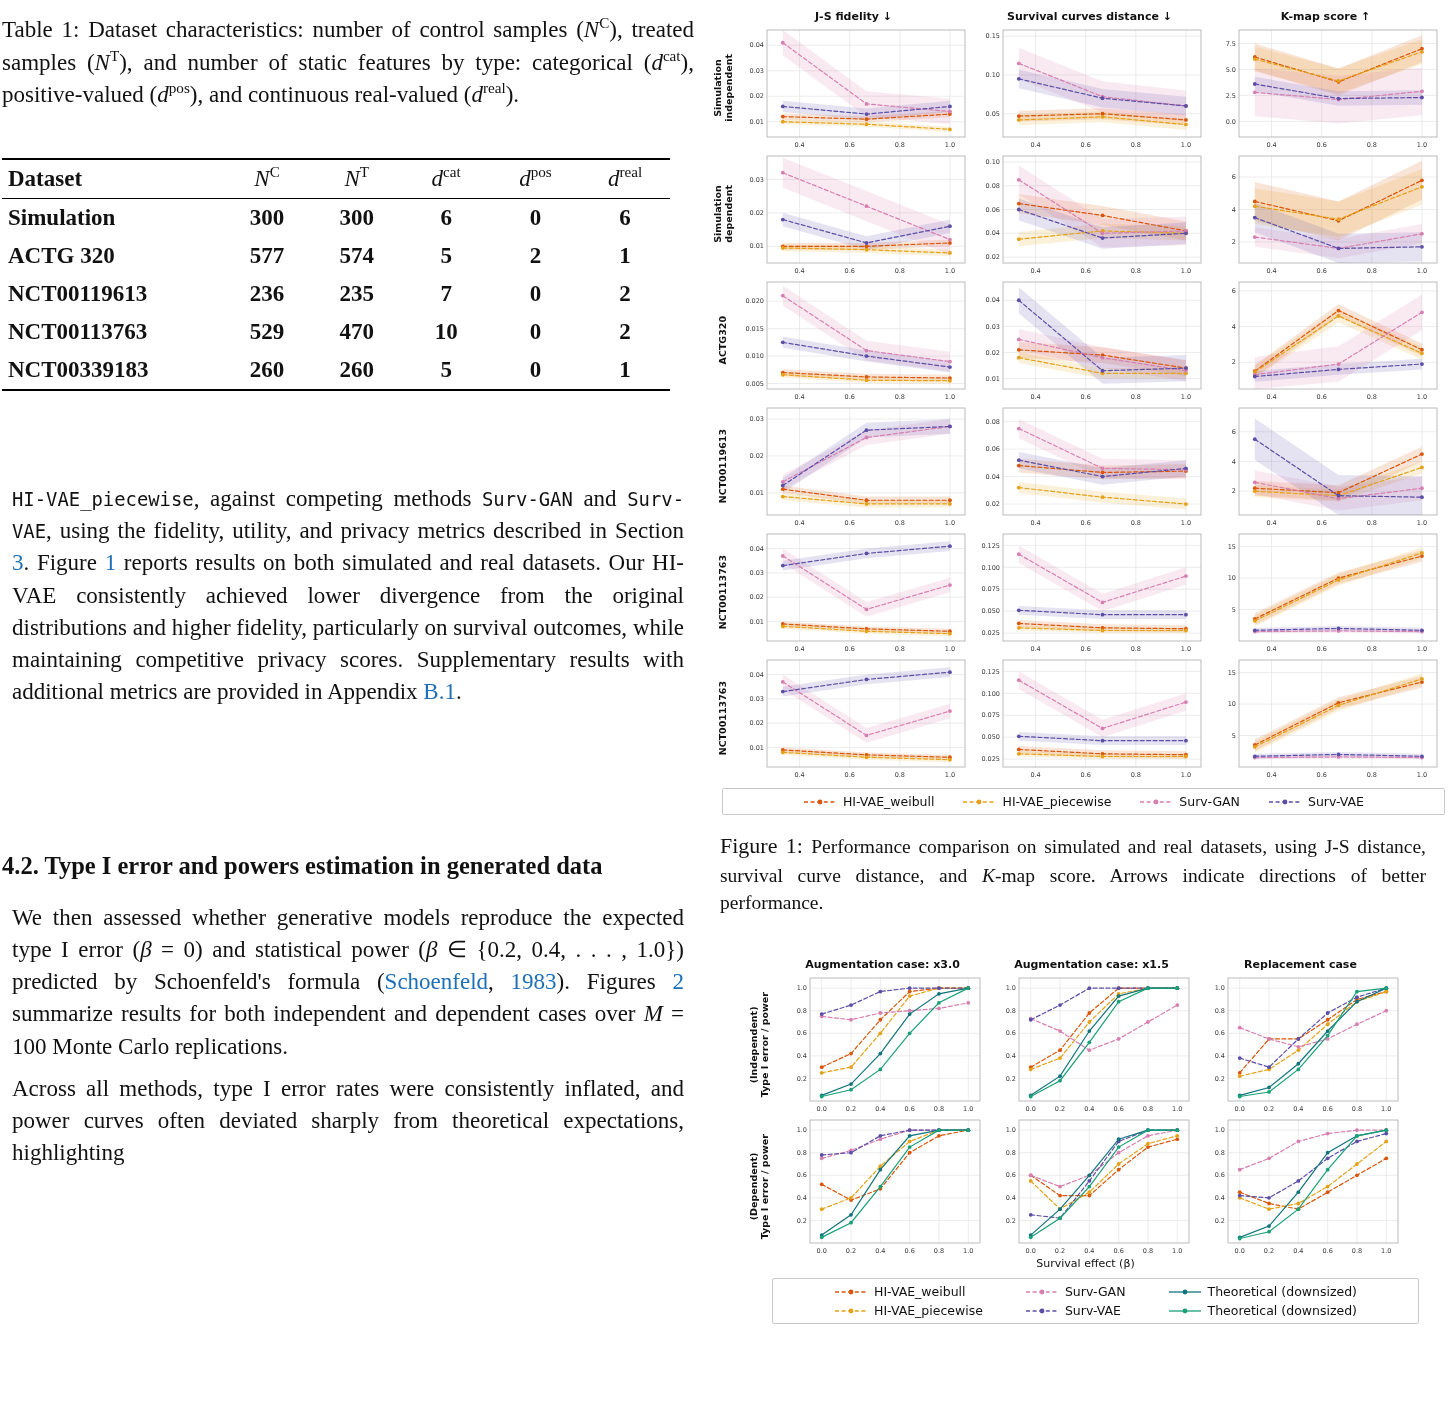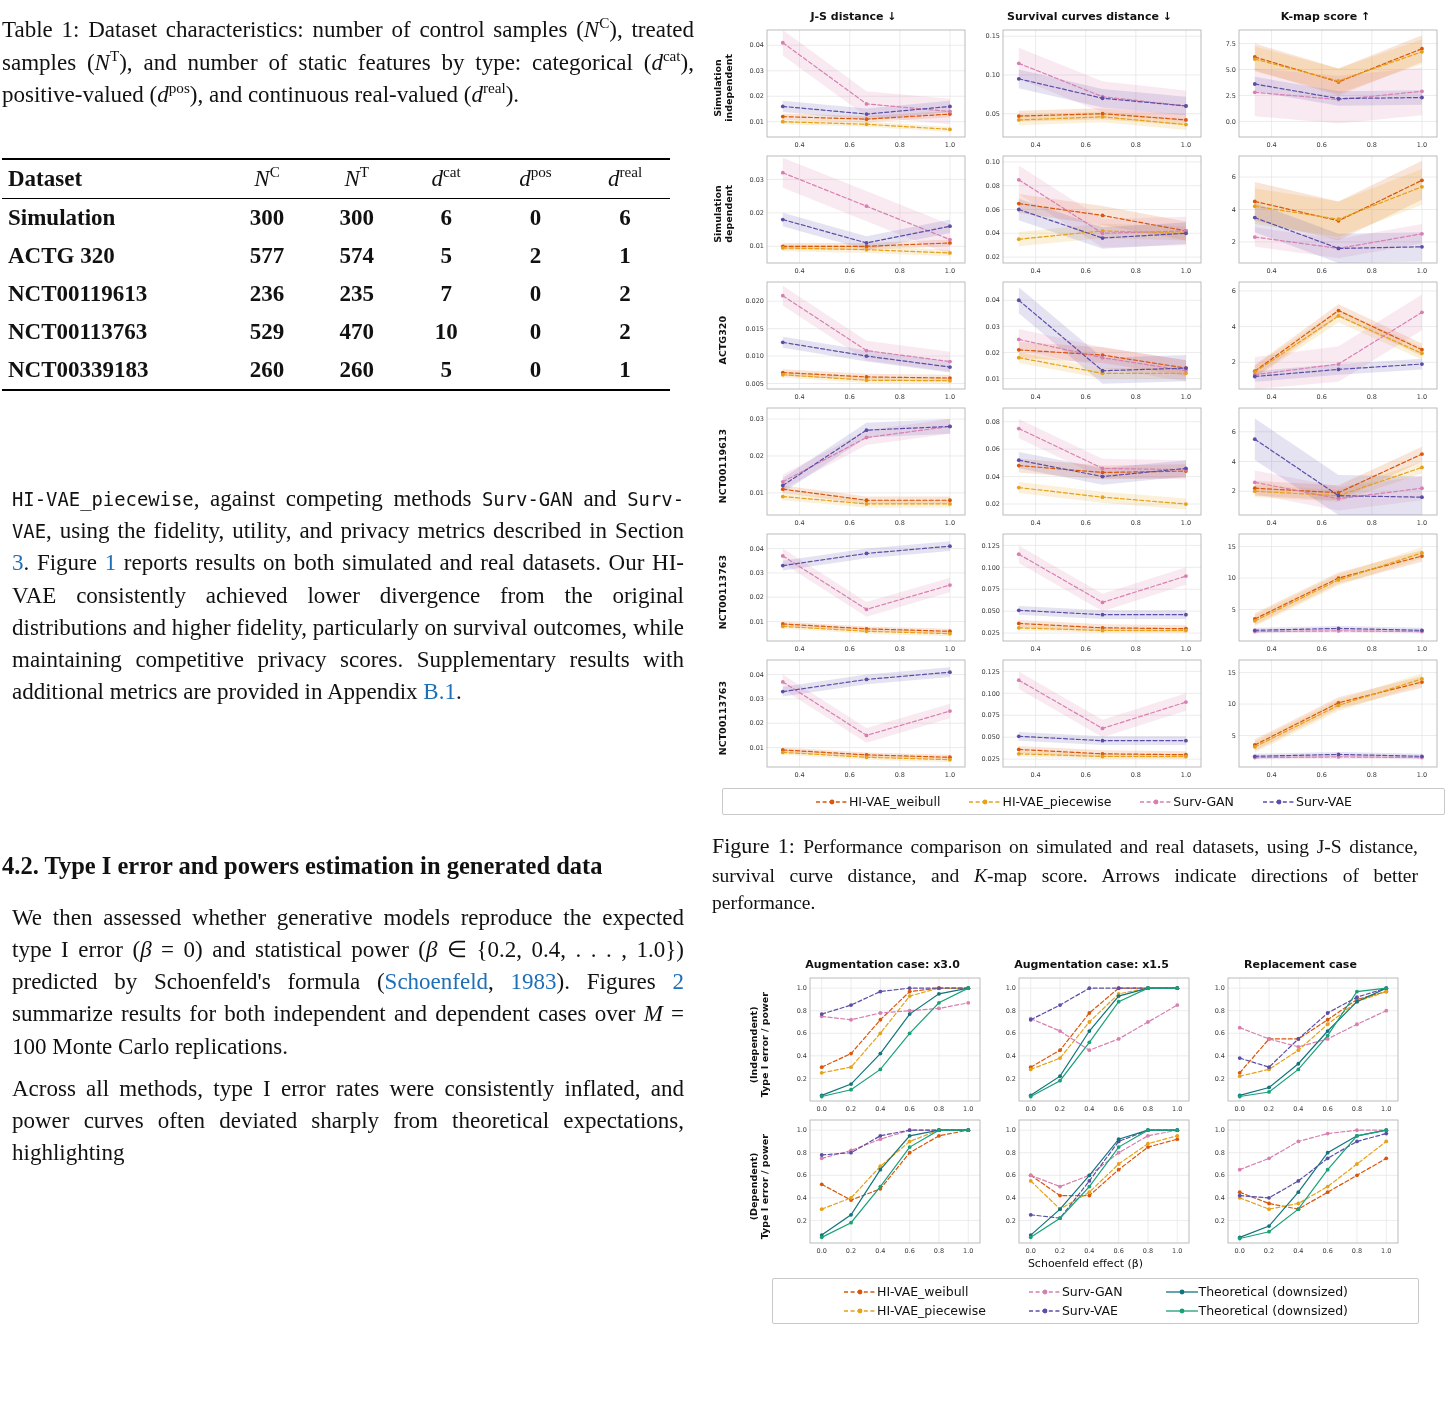--- a/index.html
+++ b/index.html
@@ -44,24 +44,24 @@
   .x-axis-label{font-family:"DejaVu Sans",sans-serif;font-size:11px;text-align:center;margin-top:1px;}
   #fig1 .x-axis-label{margin-left:25px;width:702px;}
   #fig2 .x-axis-label{margin-left:64px;width:619px;}
 
   .legend-box{border:1px solid #c9c9c9;border-radius:2px;margin-top:8px;padding:5px 10px;
               display:flex;justify-content:center;gap:28px;align-items:center;
               font-family:"DejaVu Sans",sans-serif;font-size:12.5px;}
   #fig1 .legend-box{margin-left:10px;margin-right:4px;}
   .legend-grid{display:grid;grid-template-columns:repeat(3,auto);gap:4px 42px;justify-content:center;
                margin-left:60px;margin-right:30px;}
-  .legend-entry{display:flex;align-items:center;}
+  .legend-entry{display:flex;align-items:center;gap:6px;}
   .legend-entry span{white-space:nowrap;}
 
-  .fig-caption{font-size:19.5px;line-height:1.40;text-align:justify;margin:16px 0 0 0;width:706px;}
+  .fig-caption{font-size:19.5px;line-height:1.40;text-align:justify;margin:16px 0 0 8px;width:706px;}
   #fig2{margin-top:42px;}
 </style>
 </head>
 <body>
 
 <div class="page">
 
   <div class="col-left">
     <p class="tbl-caption"><span class="seg-p">Table 1:  Dataset characteristics:  number of control samples (</span><span class="seg-i">N</span><sup class="seg-s">C</sup><span class="seg-p">), treated samples (</span><span class="seg-i">N</span><sup class="seg-s">T</sup><span class="seg-p">), and number of static features by type:  categorical (</span><span class="seg-i">d</span><sup class="seg-s">cat</sup><span class="seg-p">), positive-valued (</span><span class="seg-i">d</span><sup class="seg-s">pos</sup><span class="seg-p">), and continuous real-valued (</span><span class="seg-i">d</span><sup class="seg-s">real</sup><span class="seg-p">).</span></p>
     <table class="dataset-table" id="dataset-table">
@@ -121,21 +121,21 @@
     <p class="body-text" id="para1"><span class="seg-m">HI-VAE_piecewise</span><span class="seg-p">, against competing methods </span><span class="seg-m">Surv-GAN</span><span class="seg-p"> and </span><span class="seg-m">Surv-VAE</span><span class="seg-p">, using the fidelity, utility, and privacy metrics described in Section </span><span class="seg-l">3</span><span class="seg-p">. Figure </span><span class="seg-l">1</span><span class="seg-p"> reports results on both simulated and real datasets. Our HI-VAE consistently achieved lower divergence from the original distributions and higher fidelity, particularly on survival outcomes, while maintaining competitive privacy scores.  Supplementary results with additional metrics are provided in Appendix </span><span class="seg-l">B.1</span><span class="seg-p">.</span></p>
     <h2 class="sec-heading">4.2.  Type I error and powers estimation in generated data</h2>
     <p class="body-text" id="para2"><span class="seg-p">We then assessed whether generative models reproduce the expected type I error (</span><span class="seg-i">β</span><span class="seg-p"> = 0) and statistical power (</span><span class="seg-i">β</span><span class="seg-p"> ∈ {0.2, 0.4, . . . , 1.0}) predicted by Schoenfeld's formula (</span><span class="seg-l">Schoenfeld</span><span class="seg-p">, </span><span class="seg-l">1983</span><span class="seg-p">).  Figures </span><span class="seg-l">2</span><span class="seg-p"> summarize results for both independent and dependent cases over </span><span class="seg-i">M</span><span class="seg-p"> = 100 Monte Carlo replications.</span></p>
     <p class="body-text" id="para3"><span class="seg-p">Across all methods, type I error rates were consistently inflated, and power curves often deviated sharply from theoretical expectations, highlighting</span></p>
   </div>
 
   <div class="col-right">
     <div id="fig1">
       <div id="fig1-grid">
           <div></div>
-          <div class="plot-title">J-S distance ↓</div>
+          <div class="plot-title">J-S fidelity ↓</div>
           <div class="plot-title">Survival curves distance ↓</div>
           <div class="plot-title">K-map score ↑</div>
           <div class="row-label">
             <span>Simulation
 independent</span>
           </div>
           <div class="plot-cell"><svg width="233" height="124">
               <rect x="30" y="4" width="198" height="107" fill="#ffffff" stroke="none"></rect>
               <line x1="62.58227848101266" y1="4" x2="62.58227848101266" y2="111" stroke="#e4e4e4" stroke-width="0.7"></line>
               <text x="62.58227848101266" y="120.5" font-size="6.5" text-anchor="middle">0.4</text>
@@ -1310,21 +1310,21 @@
               <circle cx="188.27586206896552" cy="14.155963302752301" r="1.9" fill="#11747d"></circle>
               <polyline points="41.724137931034484,122.4862385321101 71.03448275862068,115.71559633027523 100.34482758620689,93.1467889908257 129.65517241379308,53.65137614678899 158.9655172413793,19.798165137614696 188.27586206896552,14.155963302752301" fill="none" stroke="#19a078" stroke-width="1.2" stroke-linecap="round"></polyline>
               <circle cx="41.724137931034484" cy="122.4862385321101" r="1.9" fill="#19a078"></circle>
               <circle cx="71.03448275862068" cy="115.71559633027523" r="1.9" fill="#19a078"></circle>
               <circle cx="100.34482758620689" cy="93.1467889908257" r="1.9" fill="#19a078"></circle>
               <circle cx="129.65517241379308" cy="53.65137614678899" r="1.9" fill="#19a078"></circle>
               <circle cx="158.9655172413793" cy="19.798165137614696" r="1.9" fill="#19a078"></circle>
               <circle cx="188.27586206896552" cy="14.155963302752301" r="1.9" fill="#19a078"></circle>
             </svg></div>
         </div>
-      <div class="x-axis-label">Schoenfeld effect (β)</div>
+      <div class="x-axis-label">Survival effect (β)</div>
       <div id="fig2-legend" class="legend-box legend-grid">
           <div class="legend-entry">
             <svg width="34" height="10">
               <line x1="1" y1="5" x2="33" y2="5" stroke="#d9560b" stroke-width="1.3" stroke-dasharray="4,2.6"></line>
               <circle cx="17" cy="5" r="2.4" fill="#d9560b"></circle>
             </svg>
             <span>HI-VAE_weibull</span>
           </div>
           <div class="legend-entry">
             <svg width="34" height="10">

